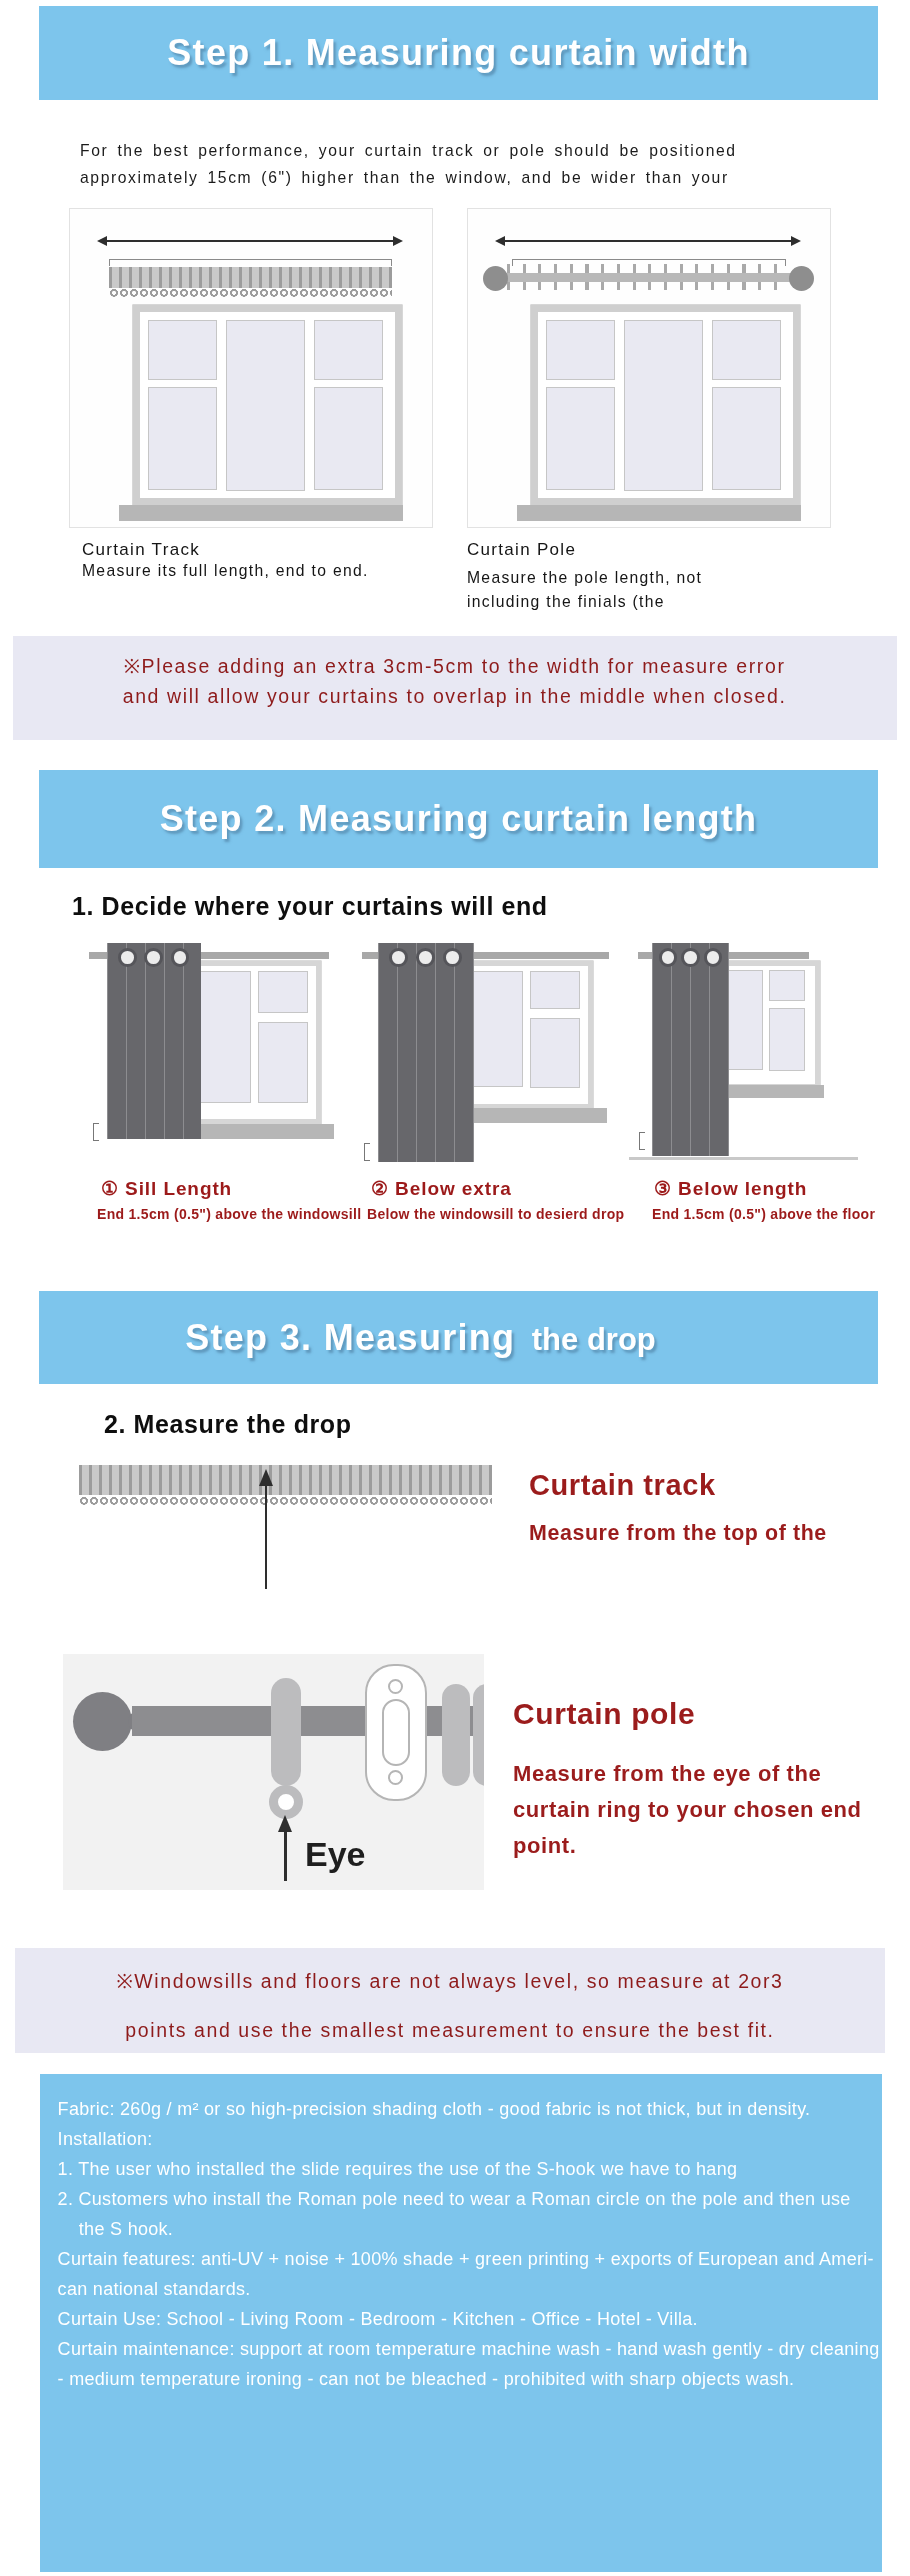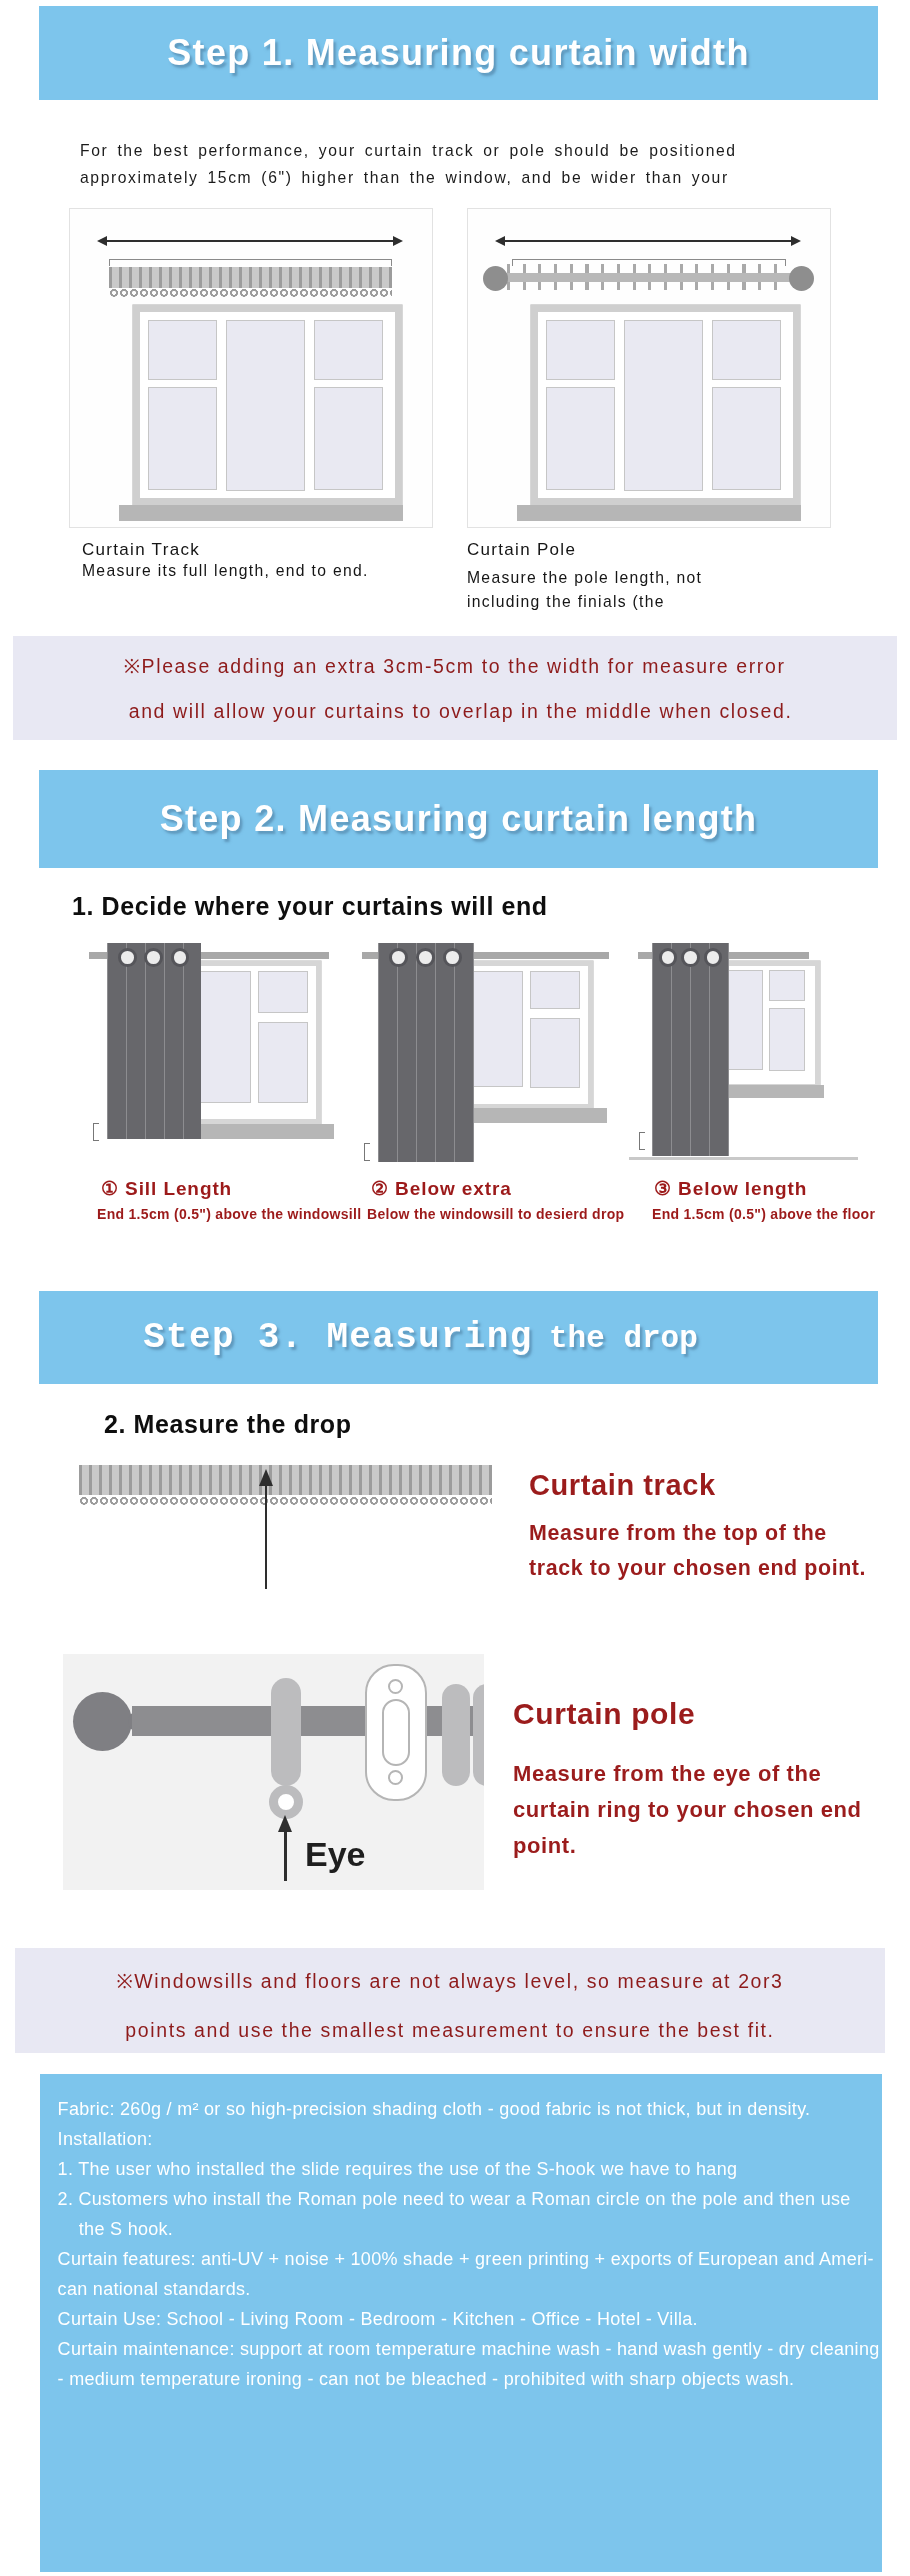--- a/index.html
+++ b/index.html
@@ -147,21 +147,21 @@
     <div class="cap-line" style="margin-top:2px;">Measure its full length, end to end.</div>
   </div>
   <div class="abs" style="left:467px; top:540px;">
     <div class="cap-title">Curtain Pole</div>
     <div class="cap-line" style="margin-top:8.8px;">Measure the pole length, not</div>
     <div class="cap-line" style="margin-top:6.3px;">including the finials (the</div>
   </div>
 
   <div class="note-box" style="left:12.6px; top:636px; width:884px; height:104px;">
     <div class="note-line" style="top:16.4px;text-align:center;">※Please adding an extra 3cm-5cm to the width for measure error</div>
-    <div class="note-line" style="top:64px;padding-left:6px;">and will allow your curtains to overlap in the middle when closed.</div>
+    <div class="note-line" style="top:49px;">and will allow your curtains to overlap in the middle when closed.</div>
   </div>
 
   <div class="banner" style="top:770px; height:98px;">
     <span class="banner-text">Step 2. Measuring curtain length</span>
   </div>
 
   <div class="black-heading" style="left:72px; top:892px;">1. Decide where your curtains will end</div>
 
   <div class="abs" style="left:89px; top:943px; width:248px; height:220px;">
     <div class="pole2" style="left:0; top:8.8px; width:240px;"></div>
@@ -219,35 +219,34 @@
   </div>
 
   <div class="red-cap-title" style="left:101px; top:1177px;">① Sill Length</div>
   <div class="red-cap-sub" style="left:97px; top:1206px;">End 1.5cm (0.5") above the windowsill</div>
   <div class="red-cap-title" style="left:371px; top:1177px;">② Below extra</div>
   <div class="red-cap-sub" style="left:367px; top:1206px;">Below the windowsill to desierd drop</div>
   <div class="red-cap-title" style="left:654px; top:1177px;">③ Below length</div>
   <div class="red-cap-sub" style="left:652px; top:1206px;">End 1.5cm (0.5") above the floor</div>
 
   <div class="banner" style="top:1291px; height:93px;">
-    <span class="banner-text" style="transform:translateX(-38px);font-family:Liberation Mono, monospace;">
+    <span class="banner-text" style="transform:translateX(-38px);">
       <span>Step 3. Measuring</span><span class="banner-sub">the drop</span>
     </span>
   </div>
 
   <div class="black-heading" style="left:104px; top:1410px;">2. Measure the drop</div>
 
   <div class="track-strip" style="left:79px; top:1465px; width:413px; height:30px;"></div>
   <div class="hook-row" style="left:79px; top:1496px; width:413px;"></div>
   <div class="varrow" style="left:265px; top:1485px; height:104px;"></div>
 
   <div class="red-heading" style="left:529px; top:1469px;">Curtain track</div>
   <div class="red-body" style="left:529px; top:1516px;">
     <div>Measure from the top of the</div>
-    <div>track to your chosen end point.</div>
   </div>
 
   <div class="pole-panel">
     <div class="finial" style="left:10px; top:38px; width:59px; height:59px; background:#7f7f83;"></div>
     <div class="finial" style="left:65px; top:57px; width:21.4px; height:21.4px; background:#7f7f83;"></div>
     <div class="pole-bar" style="left:69px; top:52px; width:352px; height:30px; background:#8d8d90;"></div>
     <div class="ringcap" style="left:208px; top:24px; width:30px; height:108px;"></div>
     <div class="eye-ring" style="left:206px; top:131px;"></div>
     <div class="bracket-plate" style="left:302px; top:10px; width:58px; height:133px;">
       <div class="plate-hole" style="left:21px; top:12.6px;"></div>

